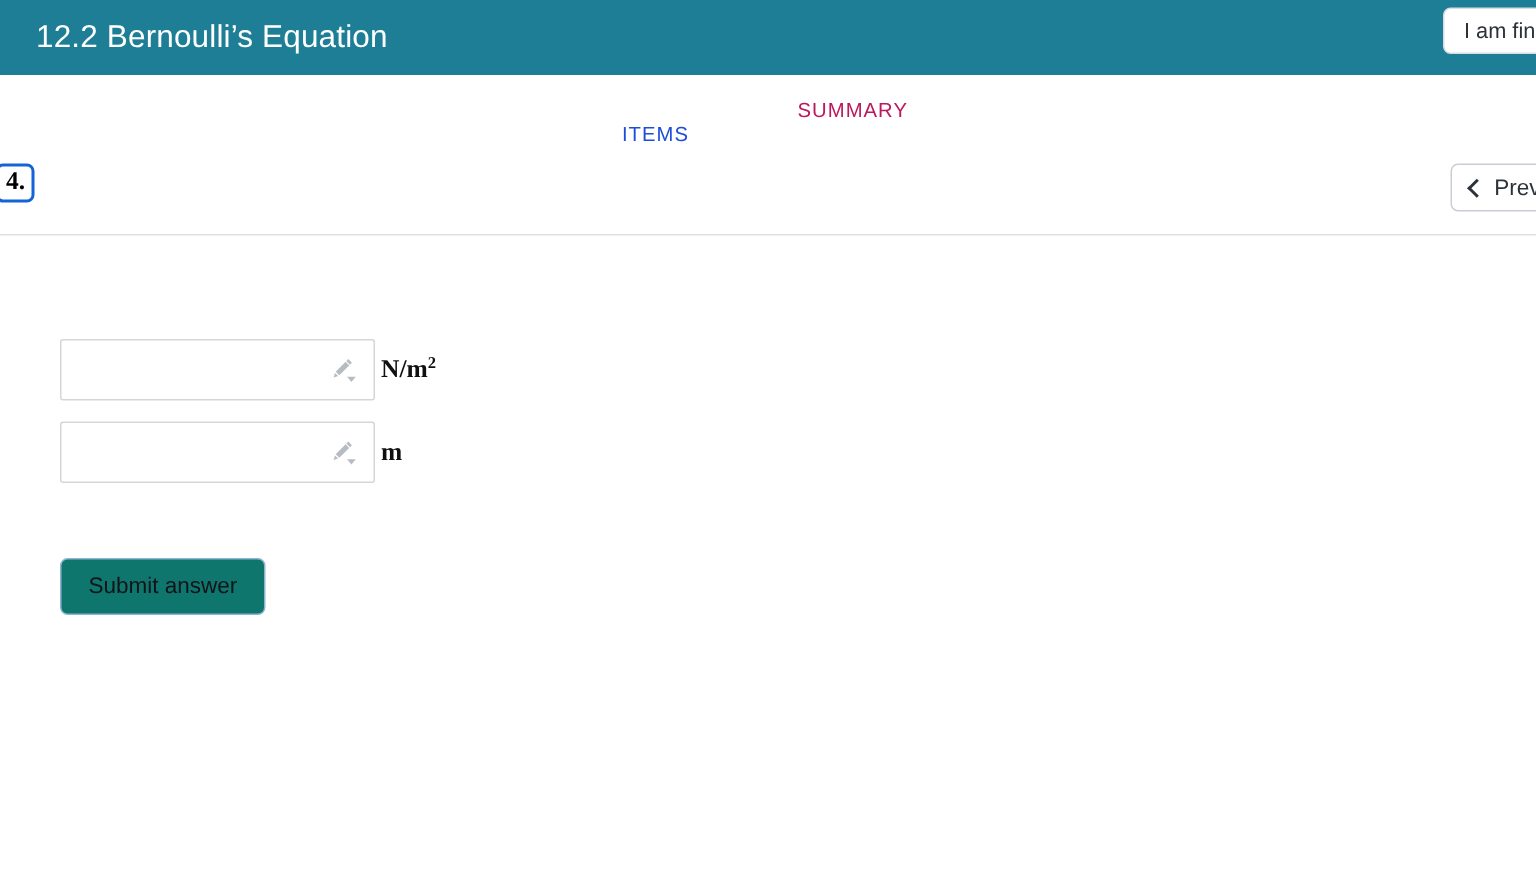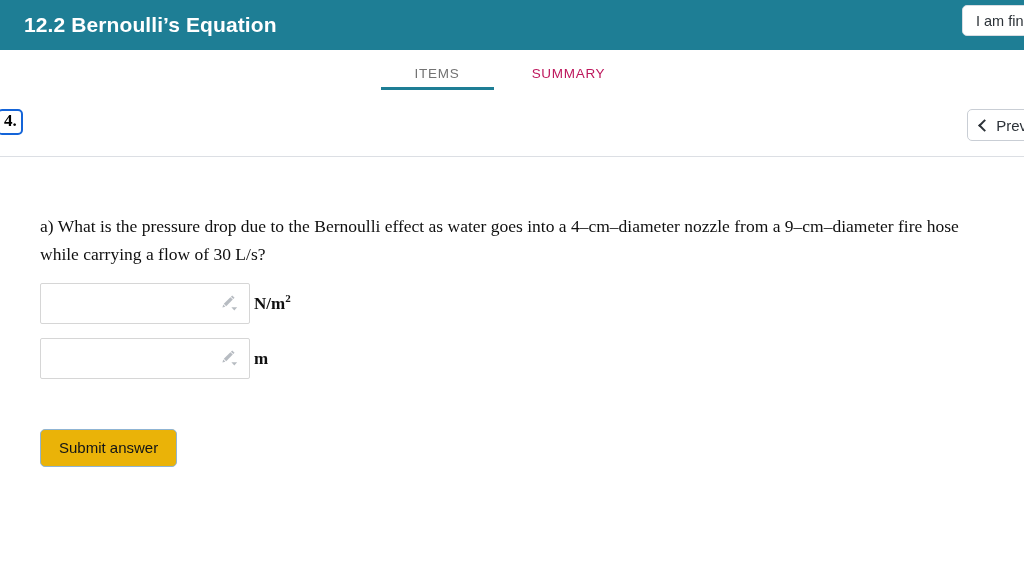--- a/index.html
+++ b/index.html
@@ -22,21 +22,21 @@
     position: relative;
     height: 50px;
     background: #1e7e95;
     display: flex;
     align-items: center;
     overflow: visible;
   }
   .app-title {
     color: #ffffff;
     font-size: 21px;
-    font-weight: 700;
+    font-weight: 400;
     letter-spacing: 0.1px;
     margin-left: 24px;
     white-space: nowrap;
     font-family: "Liberation Sans", sans-serif;
   }
   .finish-button {
     position: absolute;
     left: 962px;
     top: 5px;
     height: 31px;
@@ -69,21 +69,21 @@
     letter-spacing: 0.7px;
     color: #be185d;
     padding: 16px 0 0 0;
     width: 113px;
     text-align: center;
     cursor: pointer;
     font-family: "Liberation Sans", sans-serif;
     background: none;
     border: none;
   }
-  .tab.active { color: #737373; }
+  .tab.active { color: #1d4ed8; margin-top: 16px; }
   .tab.active::after {
     content: "";
     position: absolute;
     left: 0;
     right: 0;
     bottom: -9px;
     height: 3px;
     background: #1e7e95;
   }
   .tab-summary { width: 150px; }
@@ -195,21 +195,21 @@
     font-weight: bold;
     white-space: nowrap;
   }
   .unit sup {
     font-size: 0.65em;
     vertical-align: super;
   }
 
   .submit-wrap { margin-top: 50px; }
   .submit-button {
-    background: #eab308;
+    background: #0f766e;
     border: 1px solid #8fb4d3;
     border-radius: 5px;
     color: #111418;
     font-size: 15px;
     font-family: "Liberation Sans", sans-serif;
     padding: 10px 18px 11px 18px;
     cursor: pointer;
     line-height: 1;
   }
 </style>
@@ -229,21 +229,20 @@
 <div class="item-nav">
   <div class="item-number">4.</div>
   <button class="prev-button">
     <span class="chev-left"></span>
     <span>Prev</span>
   </button>
 </div>
 
 <div class="content">
 
-  <p class="qtext">a) What is the pressure drop due to the Bernoulli effect as water goes into a 4–cm–diameter nozzle from a 9–cm–diameter fire hose while carrying a flow of 30 L/s?</p>
 
   <div class="answer-row">
     <div class="answer-box">
       <input class="answer-input" type="text" placeholder="" style="">
       <span class="pencil-wrap">
         <svg width="22" height="22" viewBox="0 0 22 22" aria-hidden="true">
           <g fill="#b7bcc2">
             <path d="M14.2 3.4l2.4 2.4-1.3 1.3-2.4-2.4z"></path>
             <path d="M12.4 5.2l2.4 2.4-6.6 6.6-2.4-2.4z"></path>
             <path d="M5.3 12.6l2.1 2.1-3 .9z"></path>

